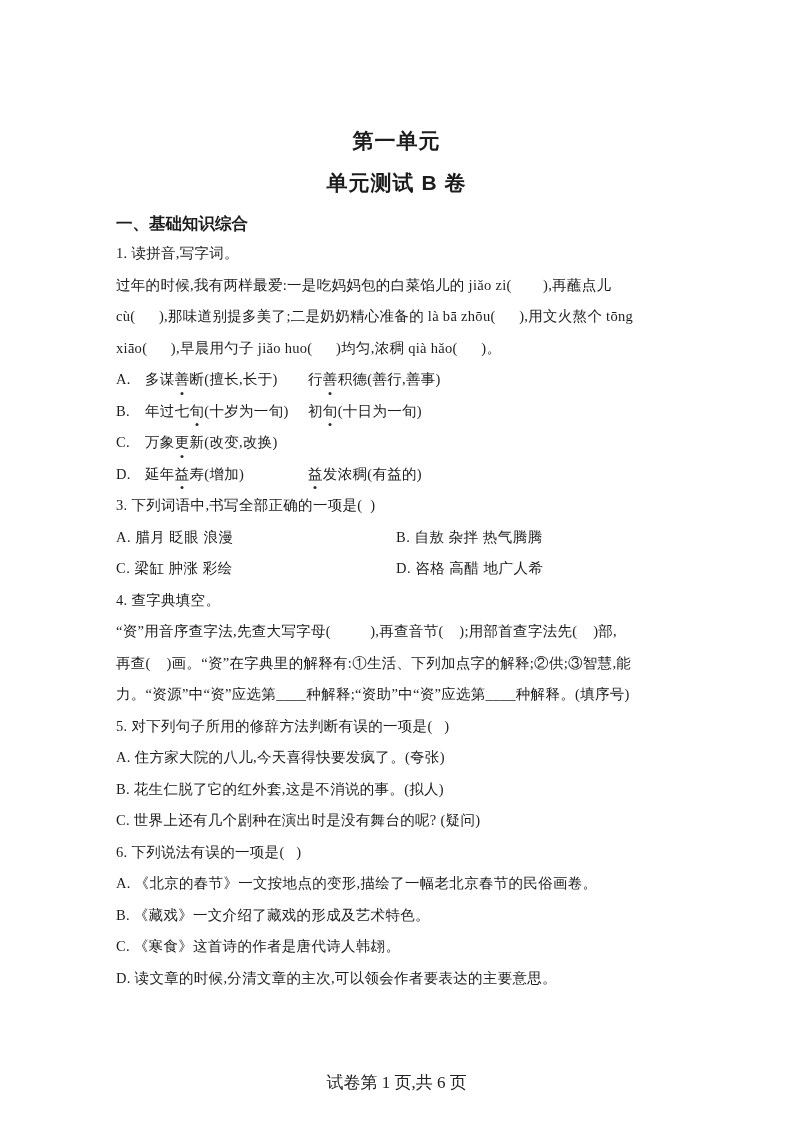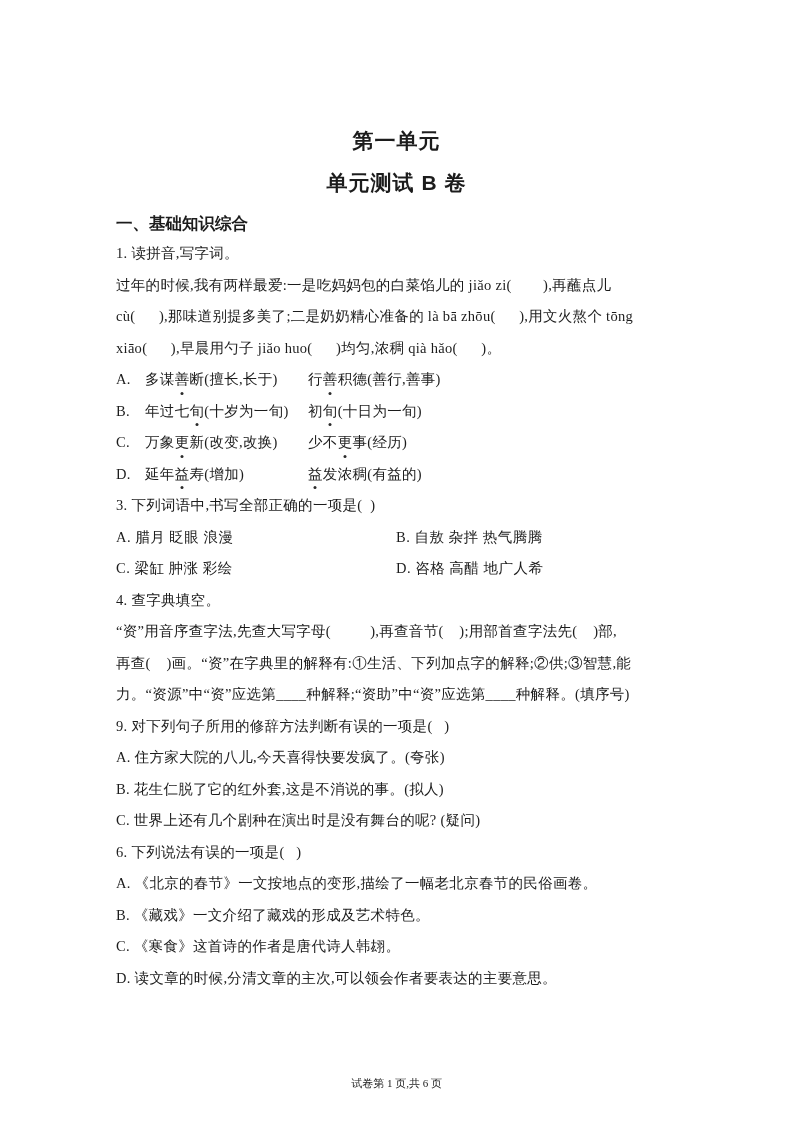--- a/index.html
+++ b/index.html
@@ -81,21 +81,21 @@
     display: grid;
     grid-template-columns: 280px 1fr;
   }
   .q3-grid .line { letter-spacing: 0.5px; }
   .footer {
     position: absolute;
     left: 0;
     top: 1073px;
     width: 793px;
     text-align: center;
-    font-size: 11px;
+    font-size: 17px;
     line-height: 20px;
     color: #222222;
     white-space: pre-wrap;
   }
 </style>
 </head>
 <body>
 
 <div class="doc">
 
@@ -114,42 +114,41 @@
     <span class="q2-right"><span>行</span><span class="dc">善</span><span>积</span><span>德</span><span>(</span><span>善</span><span>行</span><span>,</span><span>善</span><span>事</span><span>)</span></span>
   </div>
   <div class="q2-row">
     <span class="opt-label">B.</span>
     <span class="q2-left"><span>年</span><span>过</span><span>七</span><span class="dc">旬</span><span>(</span><span>十</span><span>岁</span><span>为</span><span>一</span><span>旬</span><span>)</span></span>
     <span class="q2-right"><span>初</span><span class="dc">旬</span><span>(</span><span>十</span><span>日</span><span>为</span><span>一</span><span>旬</span><span>)</span></span>
   </div>
   <div class="q2-row">
     <span class="opt-label">C.</span>
     <span class="q2-left"><span>万</span><span>象</span><span class="dc">更</span><span>新</span><span>(</span><span>改</span><span>变</span><span>,</span><span>改</span><span>换</span><span>)</span></span>
-    <span class="q2-right"><span>少</span><span>不</span><span class="dc">更</span><span>事</span><span>(</span><span>经</span><span>历</span><span>)</span></span>
   </div>
   <div class="q2-row">
     <span class="opt-label">D.</span>
     <span class="q2-left"><span>延</span><span>年</span><span class="dc">益</span><span>寿</span><span>(</span><span>增</span><span>加</span><span>)</span></span>
     <span class="q2-right"><span class="dc">益</span><span>发</span><span>浓</span><span>稠</span><span>(</span><span>有</span><span>益</span><span>的</span><span>)</span></span>
   </div>
 
   <div class="line">3. 下列词语中,书写全部正确的一项是(  )</div>
   <div class="q3-grid">
     <div class="line">A. 腊月 眨眼 浪漫</div>
     <div class="line">B. 自敖 杂拌 热气腾腾</div>
     <div class="line">C. 梁缸 肿涨 彩绘</div>
     <div class="line">D. 咨格 高醋 地广人希</div>
   </div>
 
   <div class="line">4. 查字典填空。</div>
   <div class="line">“资”用音序查字法,先查大写字母(          ),再查音节(    );用部首查字法先(    )部,</div>
   <div class="line">再查(    )画。“资”在字典里的解释有:①生活、下列加点字的解释;②供;③智慧,能</div>
   <div class="line">力。“资源”中“资”应选第____种解释;“资助”中“资”应选第____种解释。(填序号)</div>
 
-  <div class="line">9. 对下列句子所用的修辞方法判断有误的一项是(   )</div>
+  <div class="line">5. 对下列句子所用的修辞方法判断有误的一项是(   )</div>
   <div class="line">A. 住方家大院的八儿,今天喜得快要发疯了。(夸张)</div>
   <div class="line">B. 花生仁脱了它的红外套,这是不消说的事。(拟人)</div>
   <div class="line">C. 世界上还有几个剧种在演出时是没有舞台的呢? (疑问)</div>
 
   <div class="line">6. 下列说法有误的一项是(   )</div>
   <div class="line">A. 《北京的春节》一文按地点的变形,描绘了一幅老北京春节的民俗画卷。</div>
   <div class="line">B. 《藏戏》一文介绍了藏戏的形成及艺术特色。</div>
   <div class="line">C. 《寒食》这首诗的作者是唐代诗人韩翃。</div>
   <div class="line">D. 读文章的时候,分清文章的主次,可以领会作者要表达的主要意思。</div>
 

